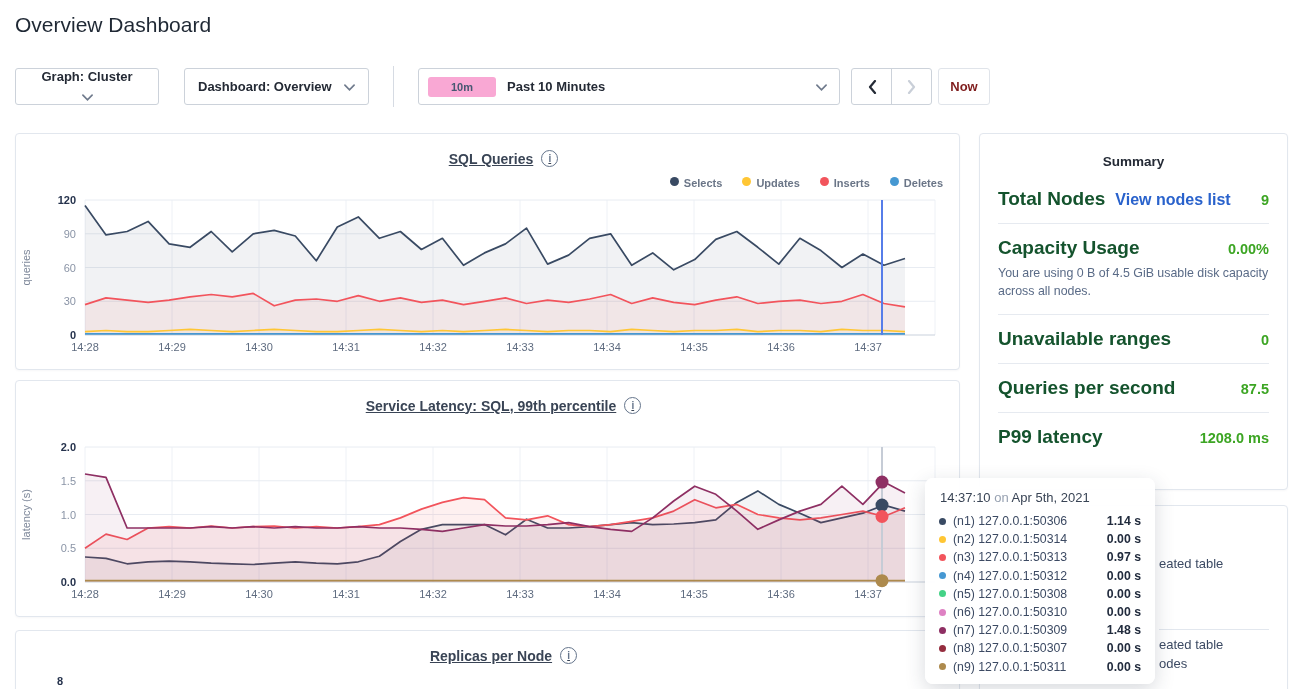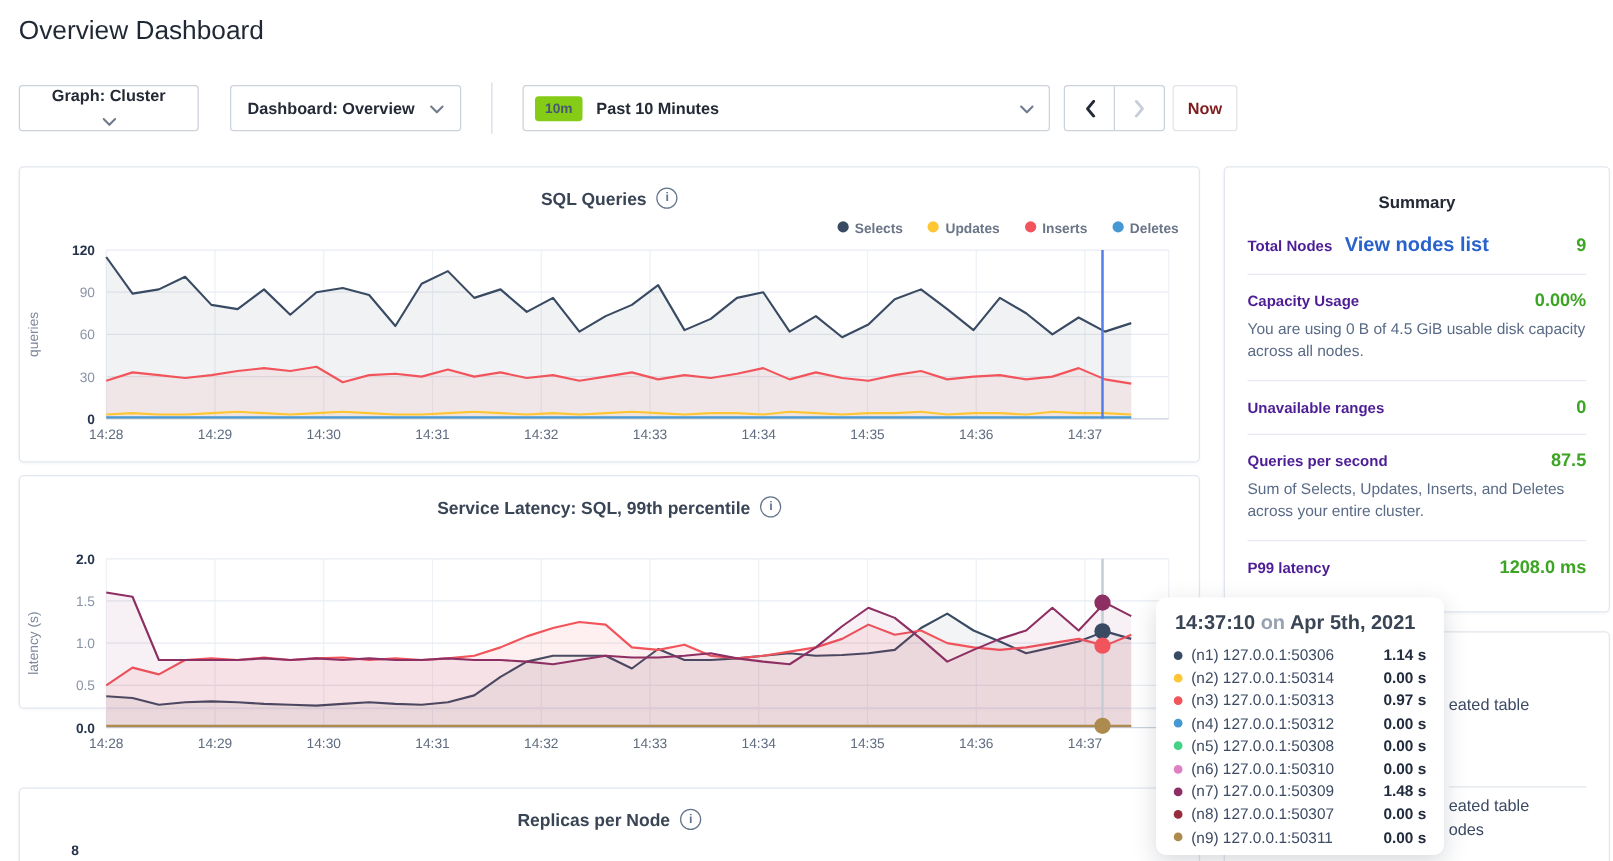--- a/index.html
+++ b/index.html
@@ -6,58 +6,58 @@
   body{width:1290px;height:689px;overflow:hidden;position:relative;background:#ffffff;
        font-family:"Liberation Sans",sans-serif;color:#242a35;}
   .page-title{position:absolute;left:15px;top:13px;font-size:21px;font-weight:400;color:#1f2834;}
   
   .btn{position:absolute;top:68px;height:37px;box-sizing:border-box;background:#fff;
        border:1px solid #ccd2da;border-radius:3px;display:flex;align-items:center;
        font-size:13px;font-weight:700;color:#242a35;cursor:pointer;}
   .dd{justify-content:space-between;padding:0 13px;}
   .toolbar-divider{position:absolute;left:393px;top:66px;width:1px;height:41px;background:#d6dbe3;}
   .timesel{left:418px;width:422px;padding:0 12px 0 9px;gap:11px;}
-  .timesel .badge{background:#84cc16;color:#475872;font-size:11px;font-weight:700;
-        border-radius:3px;padding:4px 8px;}
+  .timesel .badge{background:#f9a8d4;color:#475872;font-size:11px;font-weight:700;
+        border-radius:3px;padding:4px 23px;}
   .timesel .lbl{flex:1;text-align:left;}
   .arrowgrp{position:absolute;left:851px;top:68px;width:81px;height:37px;box-sizing:border-box;
         border:1px solid #ccd2da;border-radius:3px;display:flex;background:#fff;}
   .arrowgrp .half{flex:1;display:flex;align-items:center;justify-content:center;cursor:pointer;}
   .arrowgrp .half + .half{border-left:1px solid #ccd2da;}
   .now{left:938px;width:52px;justify-content:center;color:#7f1d1d;border-color:#e0e4ea;cursor:default;}
   
   .panel{position:absolute;background:#fff;border:1px solid #e2e7ee;border-radius:4px;
          box-sizing:border-box;box-shadow:0 1px 2px rgba(50,60,80,0.04);}
   #panel-sql{left:15px;top:133px;width:945px;height:237px;}
-  #panel-latency{left:15px;top:380px;width:945px;height:187px;}
+  #panel-latency{left:15px;top:380px;width:945px;height:237px;}
   #panel-replicas{left:15px;top:630px;width:945px;height:120px;}
   #panel-summary{left:979px;top:133px;width:309px;height:357px;padding:0 18px;}
   #panel-events{left:979px;top:505px;width:309px;height:260px;}
-  .panel-title{position:absolute;top:16px;left:0;width:100%;display:flex;justify-content:center;
-         align-items:center;gap:8px;font-size:14px;font-weight:700;color:#394455;}
+  .panel-title{position:absolute;top:16px;left:16px;width:100%;display:flex;justify-content:center;
+         align-items:center;gap:8px;font-size:14px;font-weight:700;color:#394455;text-decoration:underline;}
   .info-icon{width:15px;height:15px;border:1px solid #64748b;border-radius:50%;display:inline-flex;
          align-items:center;justify-content:center;font-size:10px;font-weight:600;color:#64748b;cursor:pointer;}
   .legend{position:absolute;top:43px;right:16px;display:flex;gap:20px;font-size:11px;color:#6a7587;}
   .legend .item{display:flex;gap:5px;font-weight:bold;}
   .legend .dot{width:9px;height:9px;border-radius:50%;}
   .chart-svg{position:absolute;left:0;top:57px;font-family:"Liberation Sans",sans-serif;}
   
   .summary-h{margin:20px 0 6px 0;text-align:center;font-size:13.5px;font-weight:700;color:#242a35;}
   .srow{border-bottom:1px solid #e6eaf0;padding:13px 0;}
   .srow:last-child{border-bottom:none;}
   .srow .l1{display:flex;align-items:baseline;gap:10px;}
-  .srow .lab{font-size:12px;font-weight:700;color:#4c1d95;}
+  .srow .lab{font-size:19px;font-weight:700;color:#14532d;}
   .srow .lnk{font-size:16px;font-weight:700;color:#2962cc;cursor:pointer;}
   .srow .val{margin-left:auto;font-size:14.5px;font-weight:700;color:#3ca523;}
   .srow .desc{margin-top:6px;font-size:12.4px;line-height:1.45;color:#5a6b87;}
   
   #tooltip{position:absolute;left:925px;top:478px;width:230px;height:206px;box-sizing:border-box;
         background:rgba(255,255,255,0.96);border-radius:8px;z-index:10;padding:11px 14px 9px 14px;
         box-shadow:0 6px 20px rgba(40,50,70,0.18);}
-  #tooltip .tt-title{font-size:16px;color:#394455;margin:1px 0 7px 1px;font-weight:bold;}
+  #tooltip .tt-title{font-size:13px;color:#394455;margin:1px 0 7px 1px;}
   #tooltip .tt-title .sep{color:#97a1b1;}
   .tt-row{display:flex;align-items:center;height:18.2px;font-size:12.3px;}
   .tt-row .dot{width:7px;height:7px;border-radius:50%;margin-right:7px;flex:none;}
   .tt-row .lab{color:#3c4a63;white-space:nowrap;}
   .tt-row .val{margin-left:auto;font-weight:700;color:#212b3d;white-space:nowrap;}
   
   .evt-frag{position:absolute;font-size:13px;color:#3c4a63;white-space:nowrap;}
   .evt-div{position:absolute;left:179px;right:18px;height:1px;background:#e2e7ee;}
   .replica-tick{position:absolute;left:41px;top:44px;font-size:11px;font-weight:700;color:#26334d;}
 </style>
@@ -262,21 +262,20 @@
         <div class="l1">
           <span class="lab">Unavailable ranges</span>
           <span class="val">0</span>
         </div>
       </div>
       <div class="srow">
         <div class="l1">
           <span class="lab">Queries per second</span>
           <span class="val">87.5</span>
         </div>
-        <div class="desc">Sum of Selects, Updates, Inserts, and Deletes across your entire cluster.</div>
       </div>
       <div class="srow">
         <div class="l1">
           <span class="lab">P99 latency</span>
           <span class="val">1208.0 ms</span>
         </div>
       </div>
     </div>
 </div>
 

